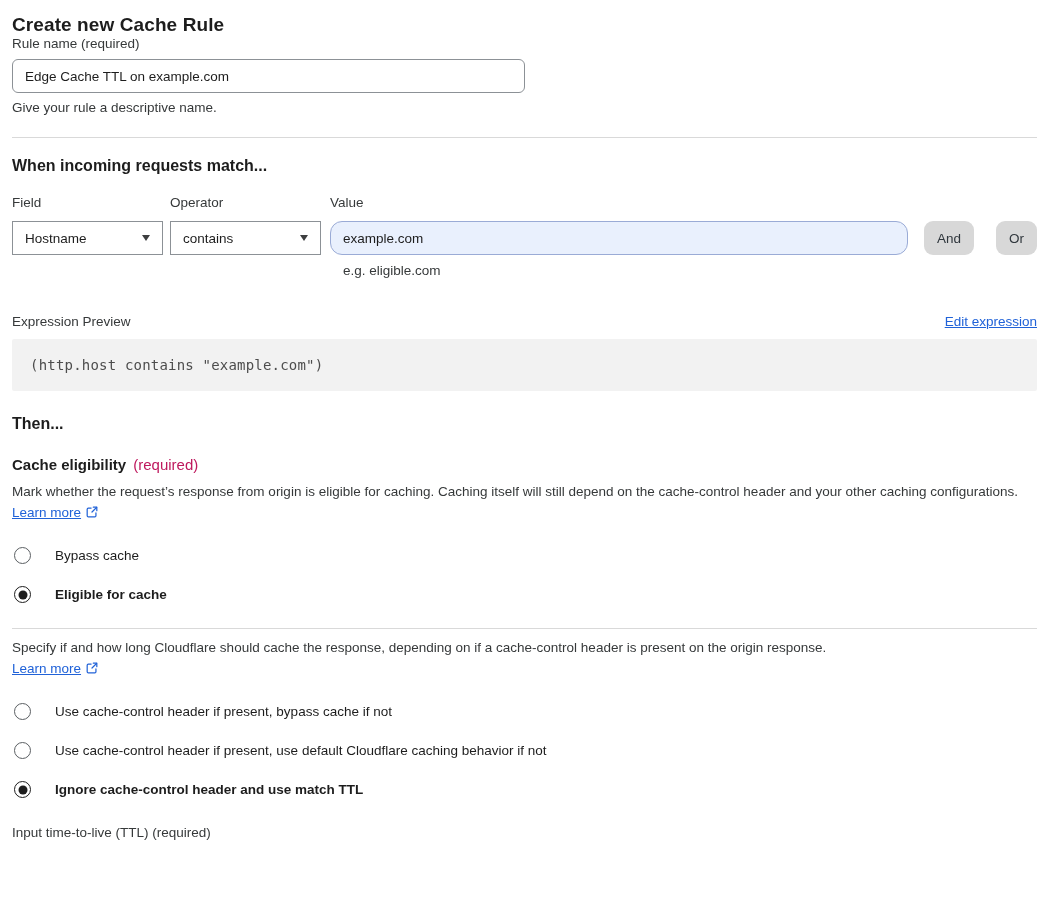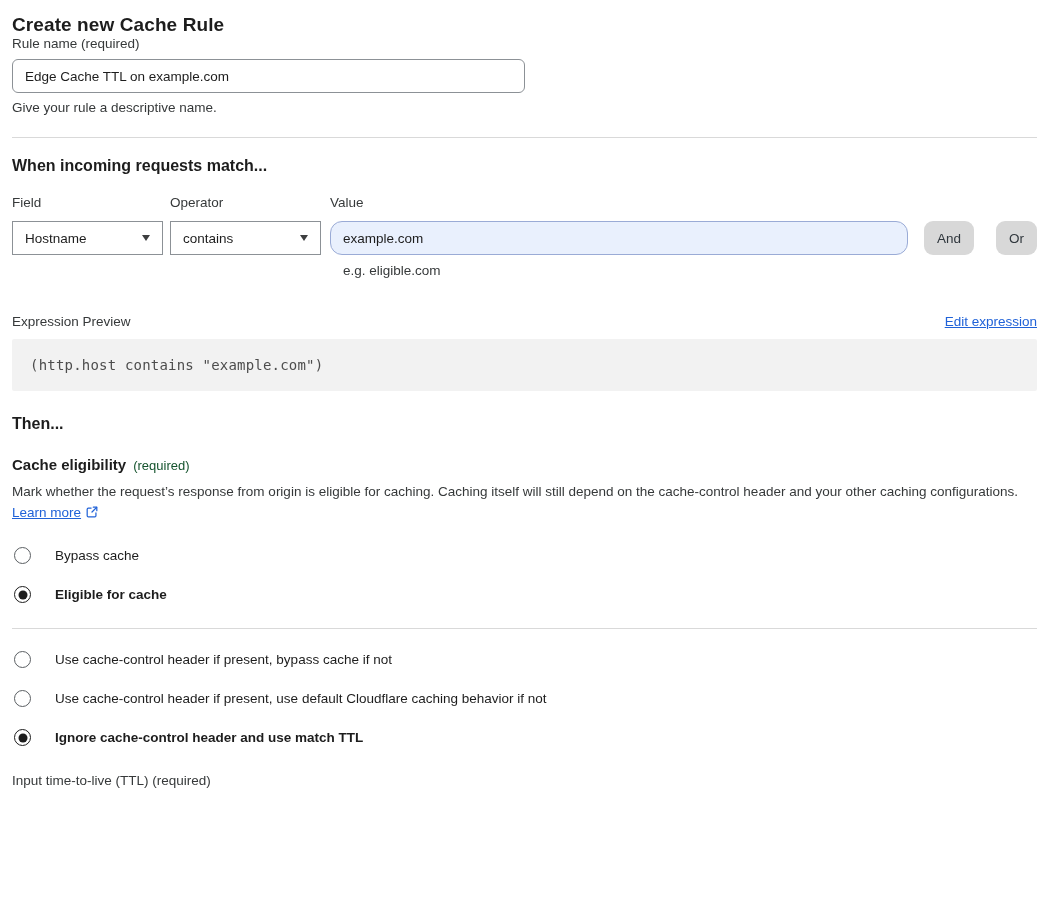--- a/index.html
+++ b/index.html
@@ -67,21 +67,21 @@
   .code-block {
     margin-top: 10px; background: #f2f2f2; border-radius: 2px;
     padding: 18px 18px; font-family: "DejaVu Sans Mono", "Liberation Mono", monospace;
     font-size: 14px; color: #4d4d4d; letter-spacing: .2px;
   }
 
   .then-heading { margin-top: 24px; }
 
   .subsection-head { display: flex; align-items: baseline; margin-top: 23px; }
   .subsection-title { font-size: 15px; font-weight: bold; color: #1d1d1d; }
-  .qualifier { font-size: 13px; color: #14532d; margin-left: 7px; }
+  .qualifier { font-size: 15px; color: #be185d; margin-left: 7px; }
   .para { font-size: 13.5px; color: #36393a; line-height: 21px; margin-top: 8px; }
   .para .link { font-size: 13.5px; }
   .ext-icon { display: inline-block; vertical-align: -2px; margin-left: 4px; }
 
   .radio-row { display: flex; align-items: center; margin-top: 22px; cursor: pointer; }
   .radio-circle {
     width: 17px; height: 17px; border-radius: 50%; border: 1.5px solid #5b5f63;
     margin-left: 2px; flex: 0 0 auto; position: relative; background: #fff;
   }
   .radio-row.selected .radio-circle { border-color: #1d1d1d; }
@@ -159,20 +159,27 @@
     <span class="radio-circle"></span>
     <span class="radio-label">Bypass cache</span>
   </div>
   <div class="radio-row selected">
     <span class="radio-circle"></span>
     <span class="radio-label">Eligible for cache</span>
   </div>
 
   <hr class="divider divider-2">
 
+  <p class="para edge-desc"><span>Specify if and how long Cloudflare should cache the response, depending on if a cache-control header is present on the origin response.</span>
+    <a class="link">Learn more</a><span class="ext-icon"><svg width="14" height="14" viewBox="0 0 16 16" fill="none">
+          <path d="M7 3.5H3.8c-.7 0-1.3.6-1.3 1.3v7.4c0 .7.6 1.3 1.3 1.3h7.4c.7 0 1.3-.6 1.3-1.3V9" stroke="#2062d8" stroke-width="1.4" stroke-linecap="round"></path>
+          <path d="M9.5 2.5h4v4" stroke="#2062d8" stroke-width="1.4" stroke-linecap="round" stroke-linejoin="round"></path>
+          <path d="M13.2 2.8L8 8" stroke="#2062d8" stroke-width="1.4" stroke-linecap="round"></path>
+        </svg></span>
+  </p>
 
   <div class="radio-row">
     <span class="radio-circle"></span>
     <span class="radio-label">Use cache-control header if present, bypass cache if not</span>
   </div>
   <div class="radio-row">
     <span class="radio-circle"></span>
     <span class="radio-label">Use cache-control header if present, use default Cloudflare caching behavior if not</span>
   </div>
   <div class="radio-row selected">

